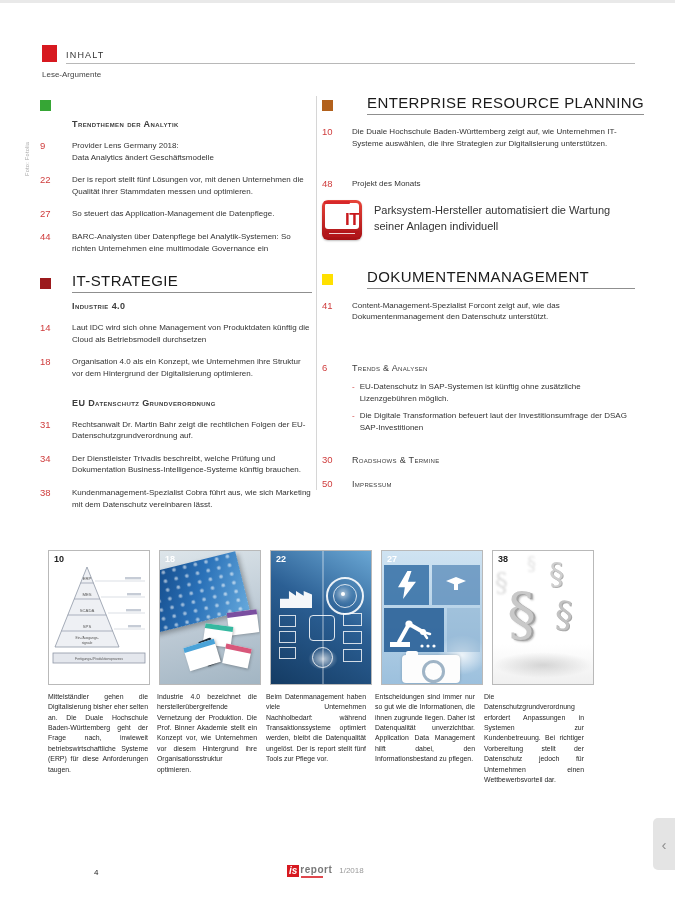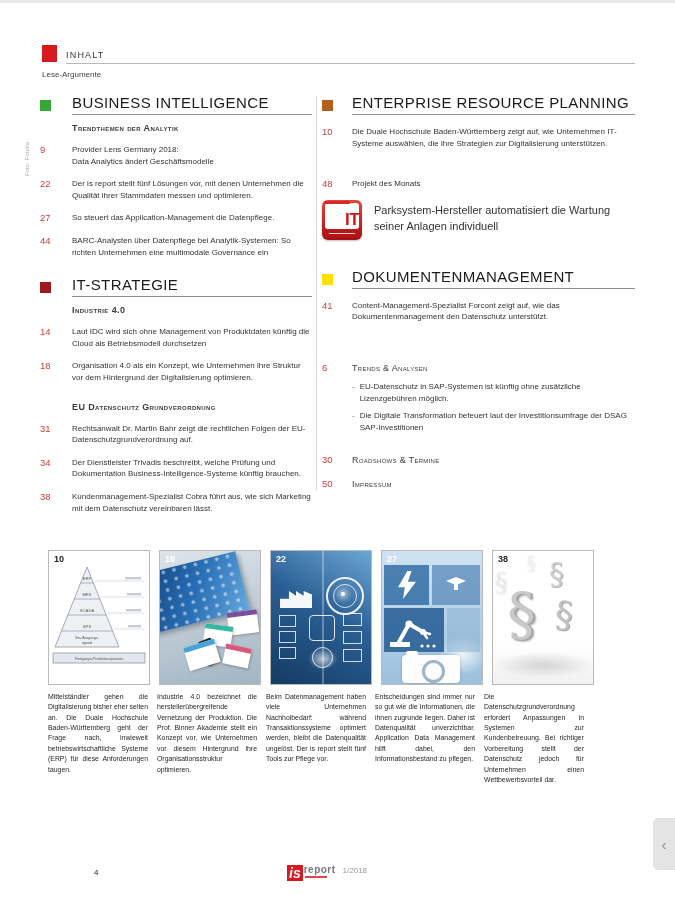--- a/index.html
+++ b/index.html
@@ -27,21 +27,21 @@
   #col-right{position:absolute;left:322px;top:94px;width:313px;}
   .col-divider{position:absolute;left:316px;top:96px;width:1px;height:394px;background:#d6d6d6;}
 
   .sec-head{display:flex;align-items:flex-start;margin-bottom:4px;}
   .sec-square{width:11px;height:11px;margin-top:6px;flex-shrink:0;}
   .sec-title{
     flex:1;margin-left:21px;padding-bottom:3px;
     font-size:15px;font-weight:400;letter-spacing:.4px;color:#1b1b1b;
     border-bottom:1px solid #8f8f8f;white-space:nowrap;
   }
-  #col-right .sec-title{margin-left:19px;}
+  #col-right .sec-title{margin-left:34px;}
   .subhead{margin:8px 0 2px 32px;font-size:9px;color:#3c3c3c;font-variant:small-caps;letter-spacing:.4px;font-weight:bold;}
   .toc-item{display:flex;margin-top:11px;}
   .toc-page{width:32px;flex-shrink:0;font-size:9.5px;color:#cf3c3c;}
   #col-right .toc-page{width:30px;}
   .toc-text{font-size:8px;line-height:1.45;color:#333;white-space:pre-line;}
   .toc-text.smallcaps{font-variant:small-caps;font-size:9px;color:#3c3c3c;letter-spacing:.3px;}
   .bullet{display:flex;margin-top:6px;margin-left:30px;}
   .bullet:first-of-type{margin-top:8px;}
   .bullet::before{content:"-";font-size:8px;color:#cf3c3c;margin-right:5px;line-height:1.45;}
   .bullet .toc-text{flex:1;}
@@ -142,21 +142,21 @@
   .pyr-label{font-size:4.2px;fill:#555;font-family:"Liberation Sans",sans-serif;}
   .pyr-label-sm{font-size:3.4px;fill:#555;font-family:"Liberation Sans",sans-serif;}
 
   
   #captions{position:absolute;left:48px;top:692px;display:flex;gap:9px;}
   .caption{width:100px;font-size:6.9px;line-height:1.5;color:#1f1f1f;text-align:justify;hyphens:auto;}
 
   
   .footer-page{position:absolute;left:94px;top:868px;font-size:8px;color:#222;}
   .brand{position:absolute;left:287px;top:865px;display:flex;align-items:flex-start;}
-  .brand-is{background:#d71920;color:#fff;font-size:14px;font-weight:bold;font-style:italic;padding:1px 2px;line-height:1;}
+  .brand-is{background:#d71920;color:#fff;font-size:10px;font-weight:bold;font-style:italic;padding:1px 2px;line-height:1;}
   .brand-report{color:#787878;font-size:10px;font-weight:bold;letter-spacing:.5px;line-height:1;margin-left:1px;position:relative;}
   .brand-report::after{content:"";position:absolute;left:1px;bottom:-3px;width:22px;height:2px;background:#d71920;opacity:.8;}
   .brand-issue{color:#9a9a9a;font-size:8px;margin-left:7px;margin-top:1px;}
   .website{position:absolute;left:522px;top:868px;font-size:8px;color:#333;margin-top:38px;}
 
   
   .nav-handle{
     position:absolute;right:0;top:818px;width:22px;height:52px;background:#e4e4e4;
     border-radius:5px 0 0 5px;display:flex;align-items:center;justify-content:center;
     color:#8f8f8f;font-size:15px;cursor:pointer;
@@ -172,21 +172,20 @@
 <div class="inhalt-rule"></div>
 <div class="tagline">Lese-Argumente</div>
 <div class="side-credit">Foto: Fotolia</div>
 
 <div class="col-divider"></div>
 
 <div id="col-left">
 
   <div class="sec-head">
     <div class="sec-square" style="background: rgb(54, 166, 53);"></div>
-    <div class="sec-title">BUSINESS INTELLIGENCE</div>
   </div>
   <div class="subhead">Trendthemen der Analytik</div>
 
   <div class="toc-item">
     <span class="toc-page">9</span>
     <span class="toc-text">Provider Lens Germany 2018:
 Data Analytics ändert Geschäftsmodelle</span>
   </div>
   <div class="toc-item">
     <span class="toc-page">22</span>

